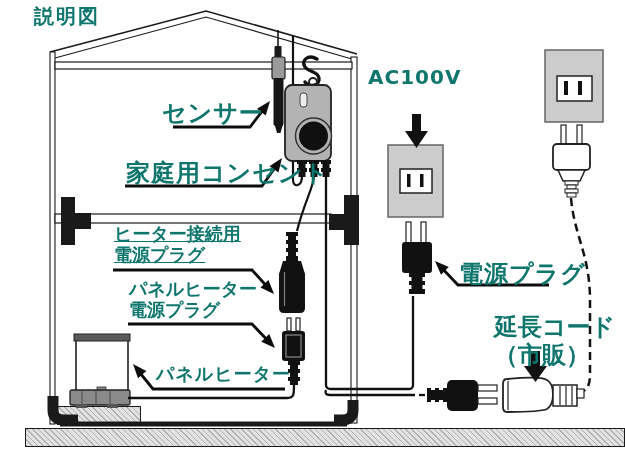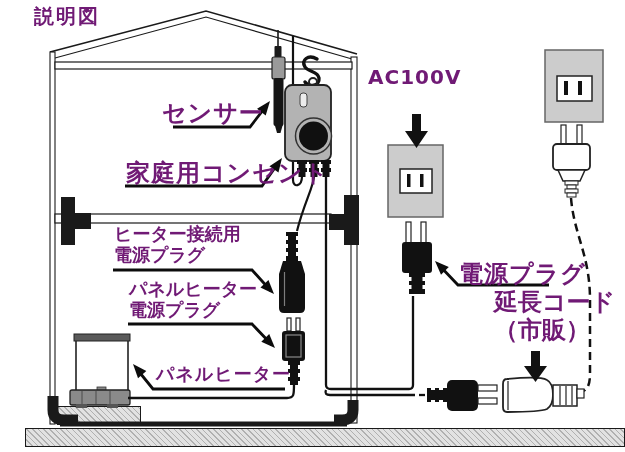--- a/index.html
+++ b/index.html
@@ -10,21 +10,21 @@
   }
   .stipple{
     position:absolute;
     background-color:#e2e2e2;
     background-image:repeating-linear-gradient(45deg, rgba(0,0,0,0.22) 0 1px, transparent 1px 4px);
     border:1.5px solid #1a1a1a;
     box-sizing:border-box;
   }
   #diagram-svg{position:absolute;left:0;top:0;z-index:2;}
   .lbl{
-    position:absolute;z-index:3;color:#701a75;font-weight:700;
+    position:absolute;z-index:3;color:#0f766e;font-weight:700;
     white-space:nowrap;letter-spacing:1px;line-height:1.16;
   }
   .s20{font-size:20px;}
   .s19{font-size:24px;}
   .s18{font-size:18px;}
 </style>
 </head>
 <body>
 
 <div id="stage">
@@ -235,32 +235,32 @@
   <div class="lbl s20" style="left:34px;top:5px;letter-spacing:2px;">説明図</div>
 
   <div class="lbl s19" style="left:162px;top:100px;">センサー</div>
 
   <div class="lbl s19" style="left:126px;top:160px;">家庭用コンセント</div>
 
   <div class="lbl s20" style="left:368px;top:66px;letter-spacing:0;">
     <div style="letter-spacing:1px;">AC100V</div>
   </div>
 
-  <div class="lbl s18" style="left:114px;top:224px;letter-spacing:0;">
+  <div class="lbl s18" style="left:114px;top:224px;letter-spacing:0;text-decoration:underline;">
     <div>ヒーター接続用</div>
     <div>電源プラグ</div>
   </div>
 
   <div class="lbl s18" style="left:129px;top:279px;letter-spacing:0;">
     <div>パネルヒーター</div>
     <div>電源プラグ</div>
   </div>
 
   <div class="lbl s18" style="left:156px;top:364px;">パネルヒーター</div>
 
   <div class="lbl s19" style="left:459px;top:261px;">電源プラグ</div>
 
-  <div class="lbl s19" style="left:494px;top:289px;letter-spacing:0;">
+  <div class="lbl s19" style="left:494px;top:314px;letter-spacing:0;">
     <div>延長コード</div>
     <div>（市販）</div>
   </div>
 
 </div>
 
 </body></html>

